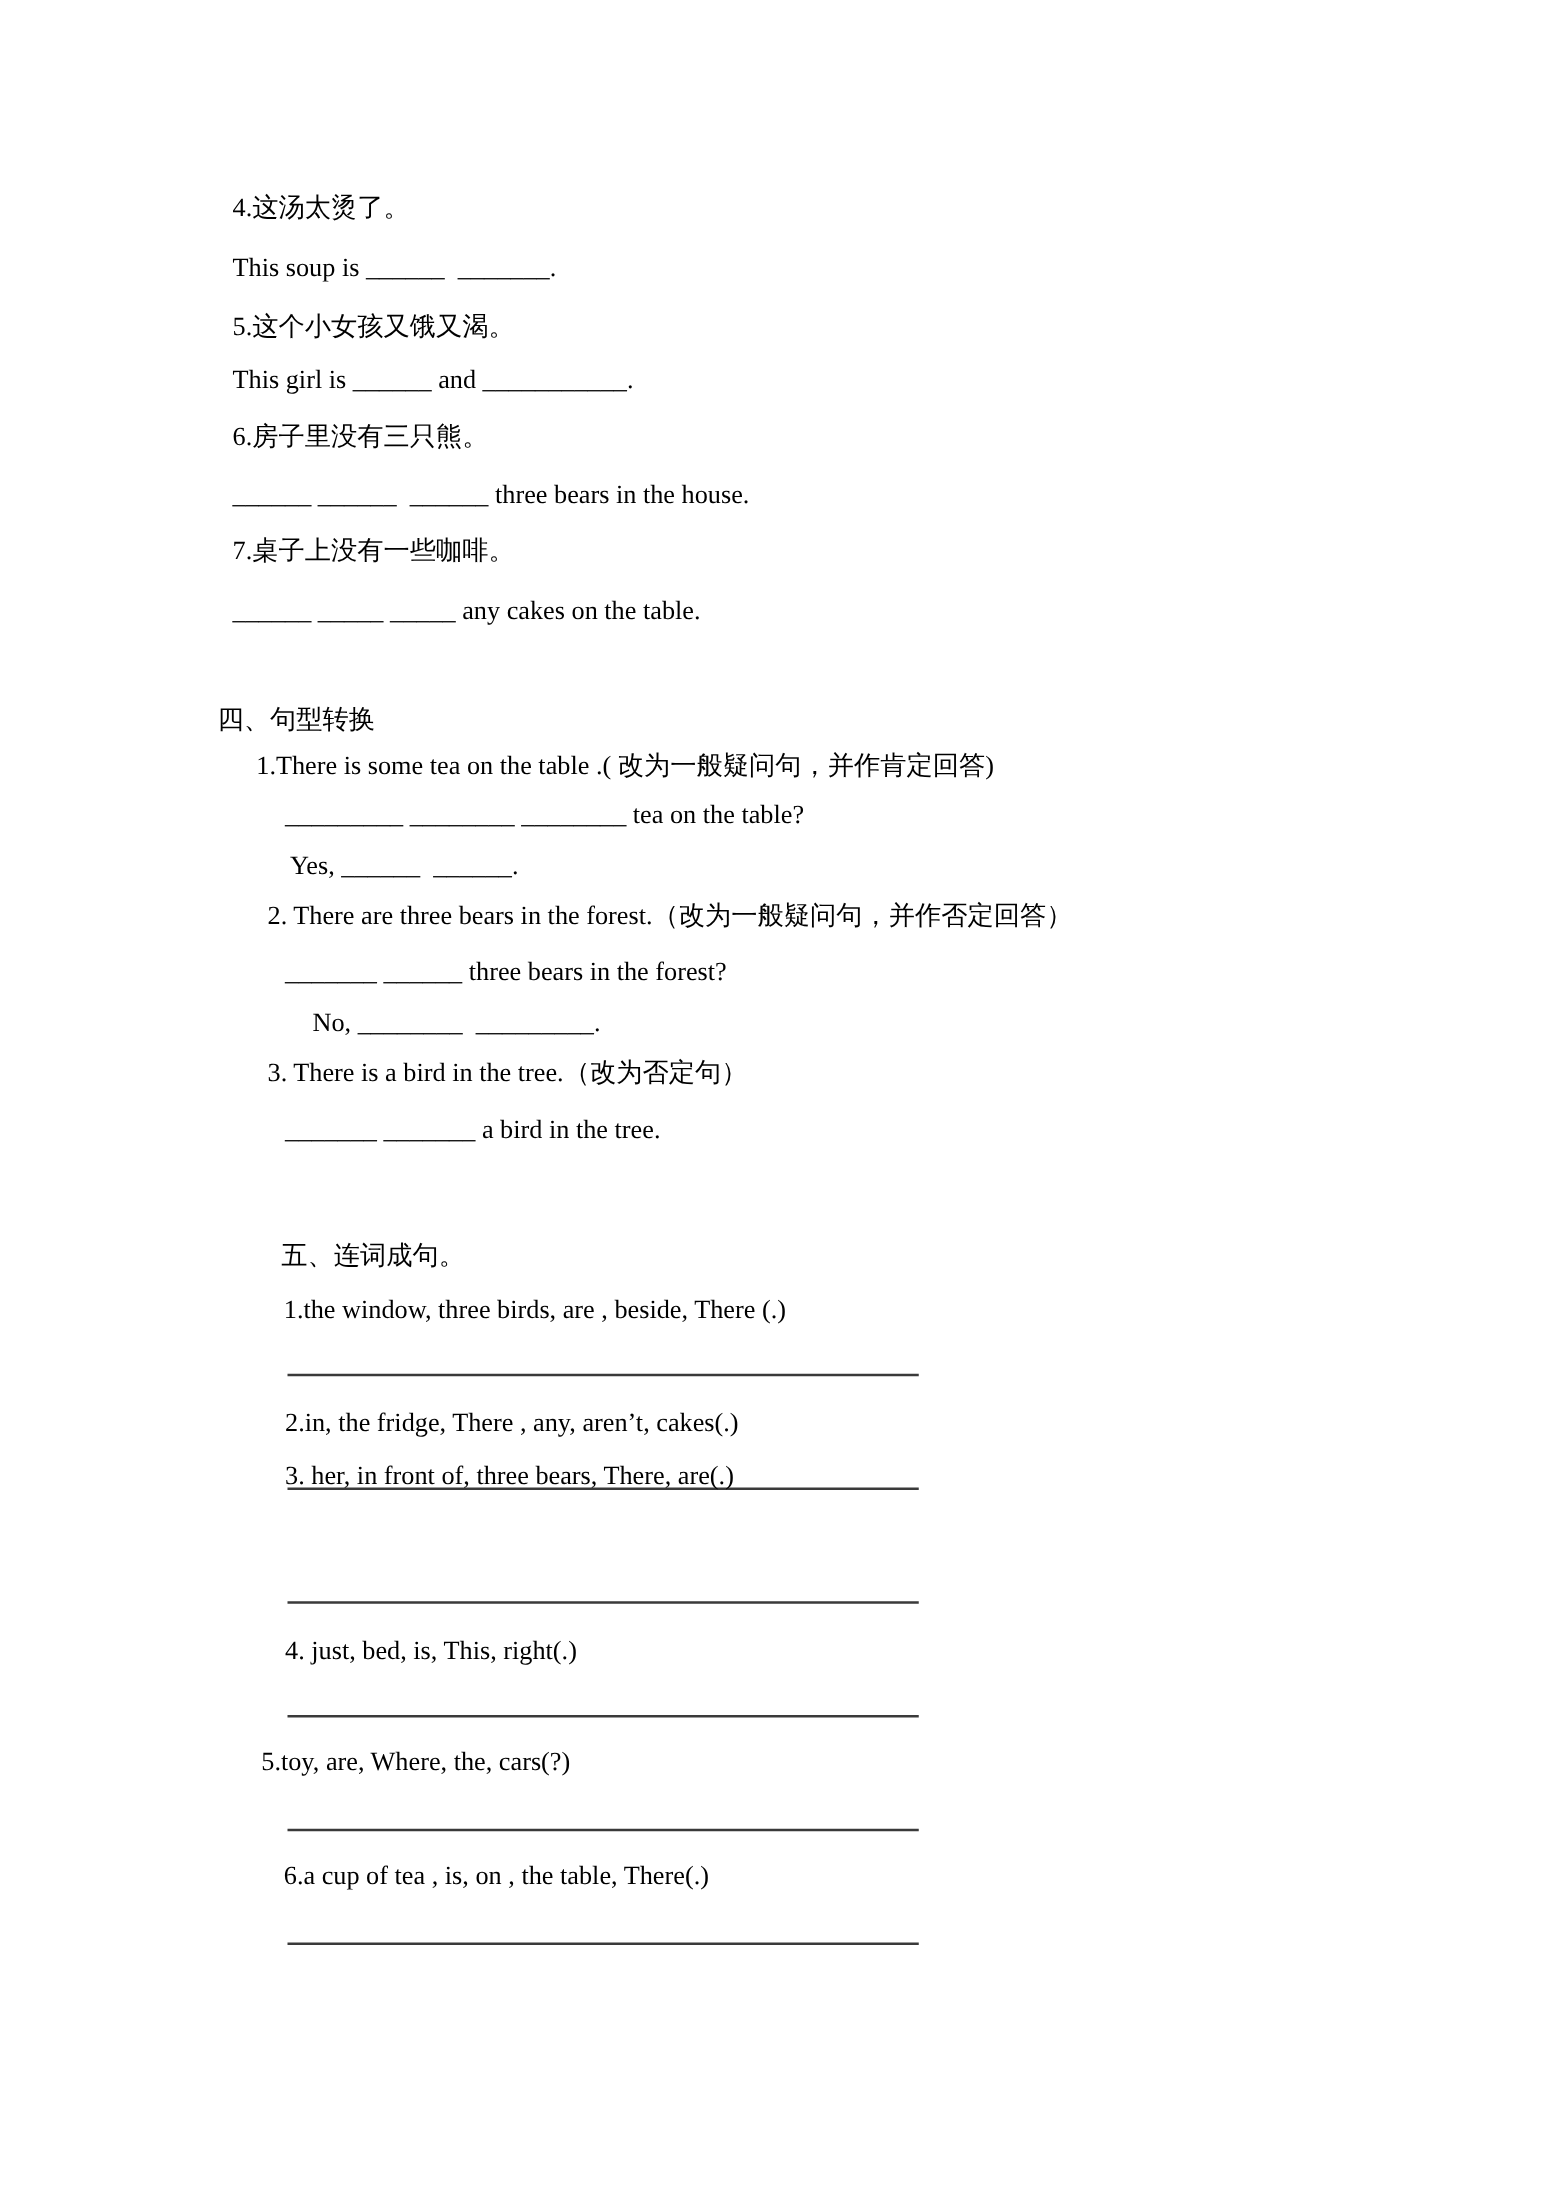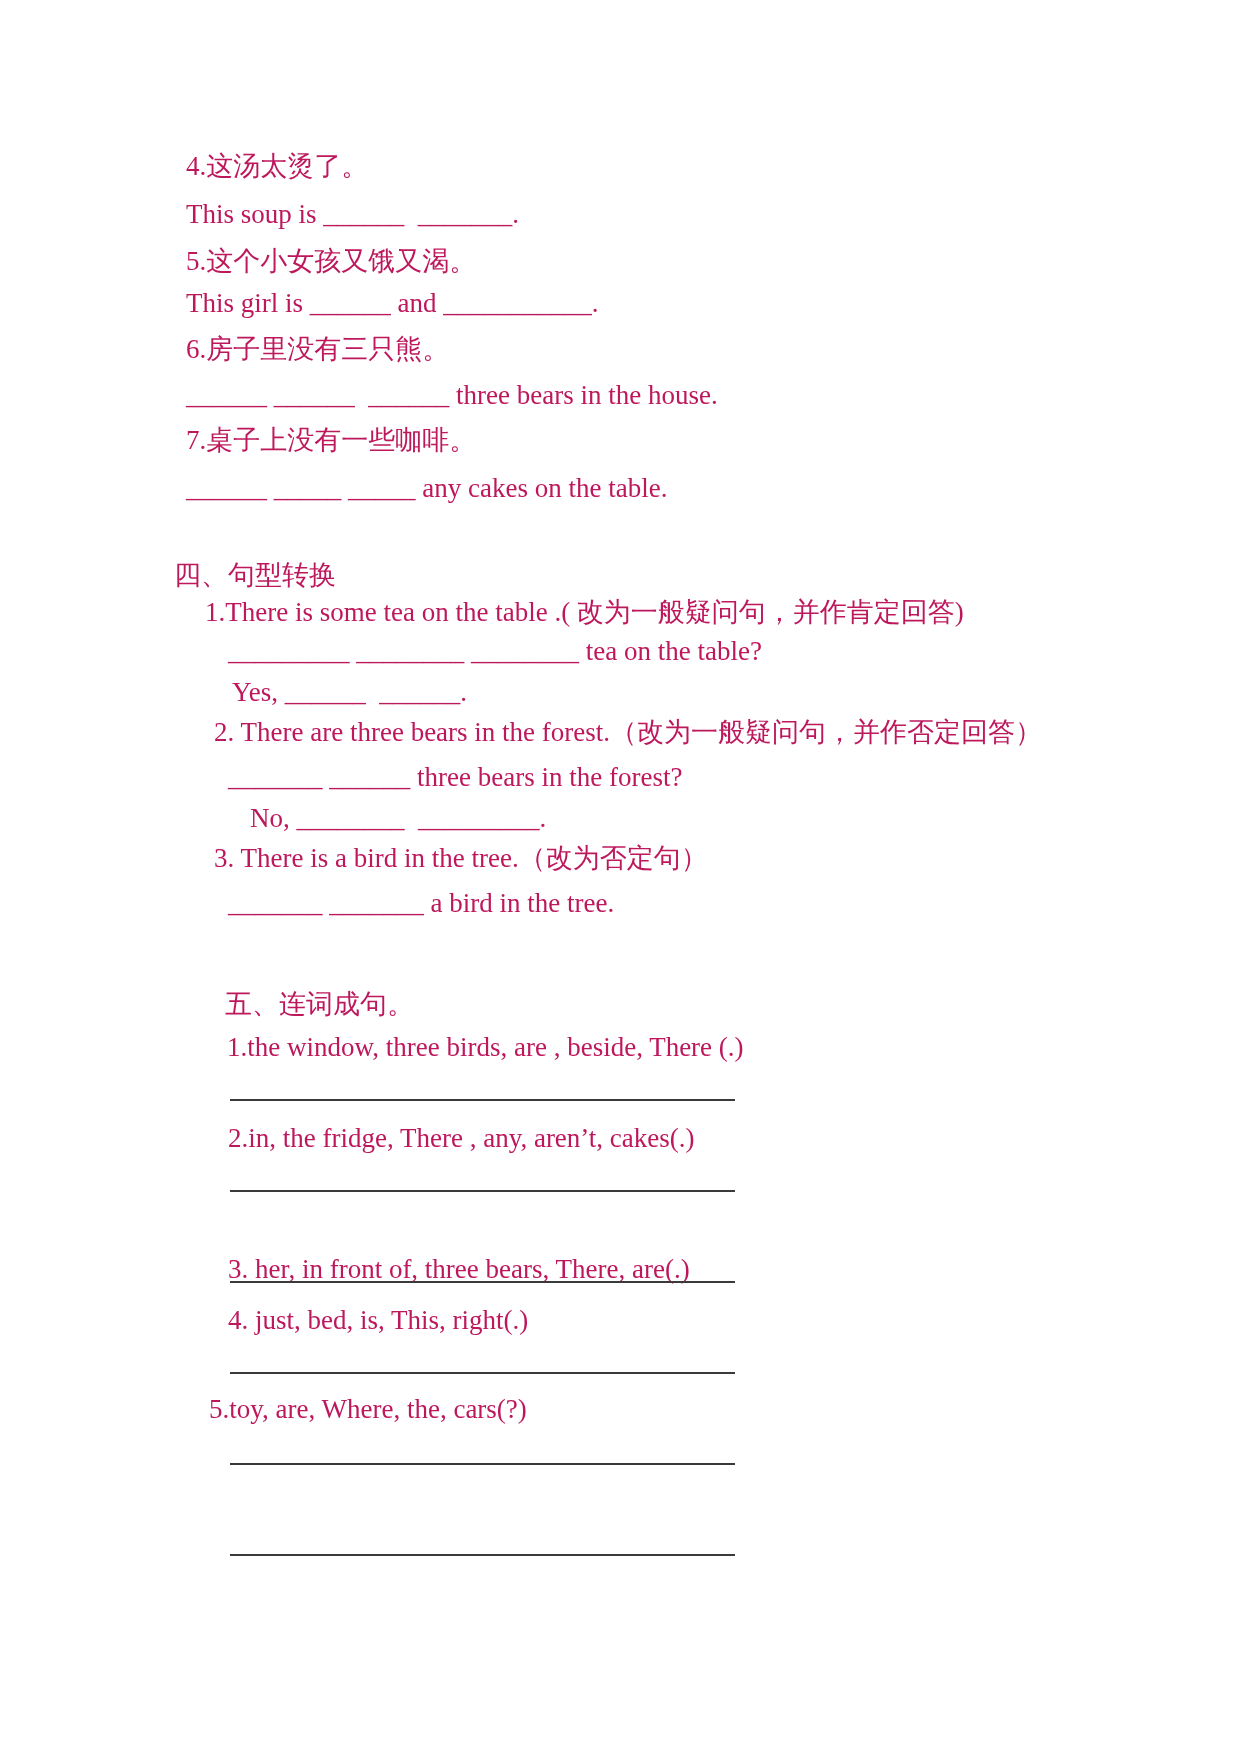--- a/index.html
+++ b/index.html
@@ -6,23 +6,23 @@
   .page {
     position: relative;
     width: 1241px;
     height: 1754px;
     background: #ffffff;
     overflow: hidden;
     font-family: "Liberation Serif", "DejaVu Serif", serif;
   }
   .ln {
     position: absolute;
-    font-size: 27px;
+    font-size: 21px;
     line-height: 28px;
-    color: #be185d;
+    color: #000000;
     white-space: pre;
   }
   .rule {
     position: absolute;
     width: 505px;
     height: 0;
     border-bottom: 2px solid #3a3a3a;
   }
 </style>
 </head>
@@ -56,24 +56,25 @@
   <div class="ln" style="left:228px; top:889px;">_______ _______ a bird in the tree.</div>
 
   <div class="ln" style="left:225px; top:990px;">五、连词成句。</div>
 
   <div class="ln" style="left:227px; top:1033px;">1.the window, three birds, are , beside, There (.)</div>
   <div class="rule" style="left:230px; top:1099px;"></div>
 
   <div class="ln" style="left:228px; top:1124px;">2.in, the fridge, There , any, aren’t, cakes(.)</div>
   <div class="rule" style="left:230px; top:1190px;"></div>
 
-  <div class="ln" style="left:228px; top:1255px;">3. her, in front of, three bears, There, are(.)</div>
+  <div class="ln" style="left:228px; top:1166px;">3. her, in front of, three bears, There, are(.)</div>
   <div class="rule" style="left:230px; top:1281px;"></div>
 
   <div class="ln" style="left:228px; top:1306px;">4. just, bed, is, This, right(.)</div>
   <div class="rule" style="left:230px; top:1372px;"></div>
 
   <div class="ln" style="left:209px; top:1395px;">5.toy, are, Where, the, cars(?)</div>
   <div class="rule" style="left:230px; top:1463px;"></div>
 
+  <div class="ln" style="left:227px; top:1486px;">6.a cup of tea , is, on , the table, There(.)</div>
   <div class="rule" style="left:230px; top:1554px;"></div>
 
 </div>
 
 </body></html>

